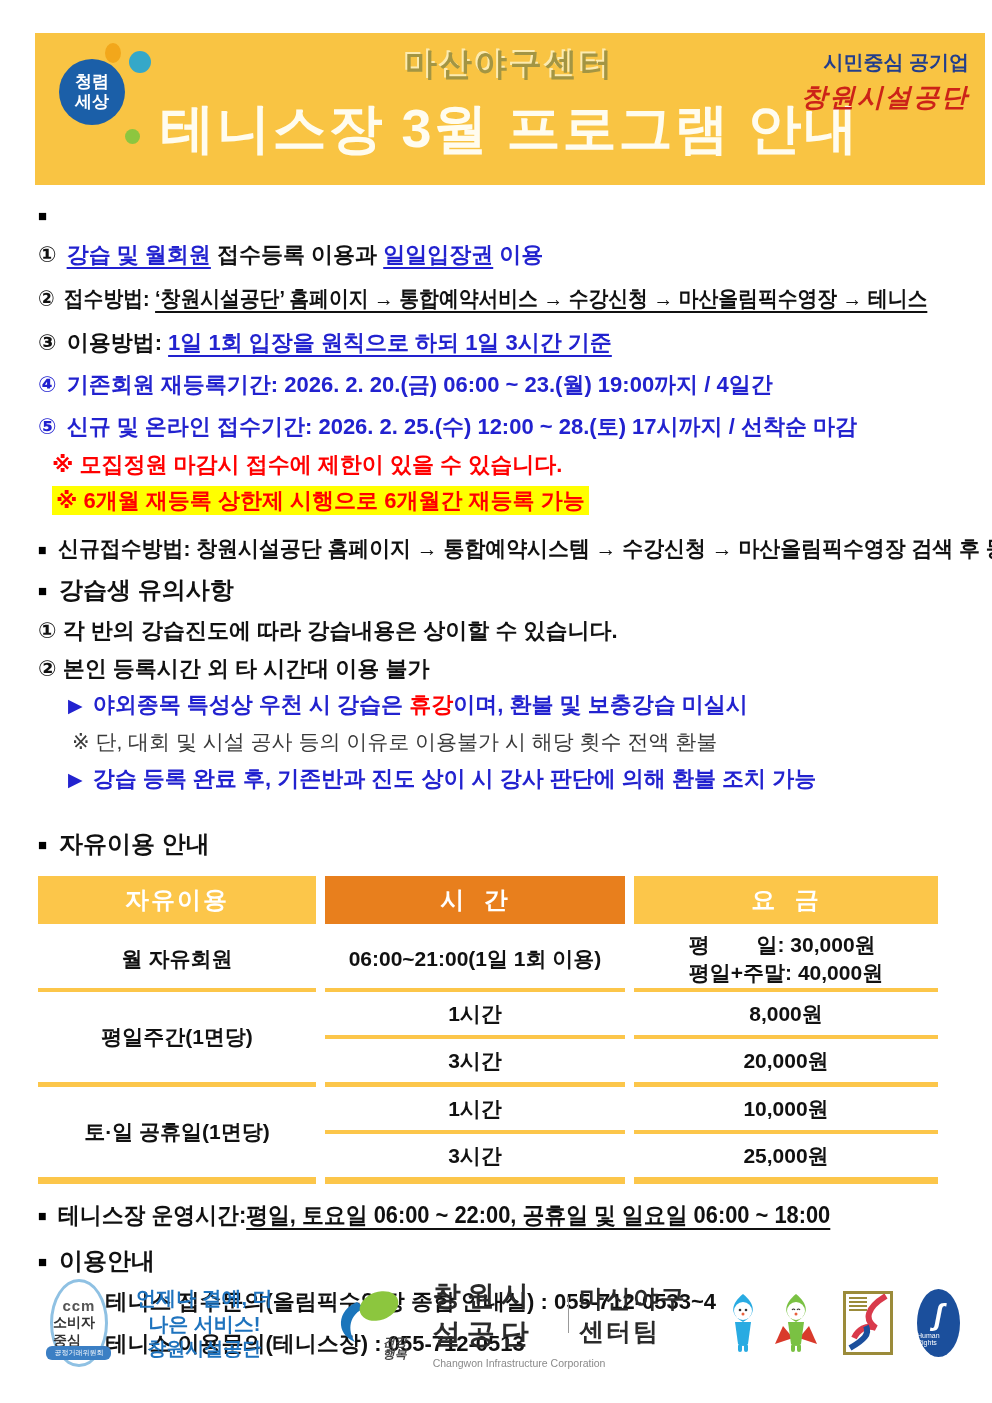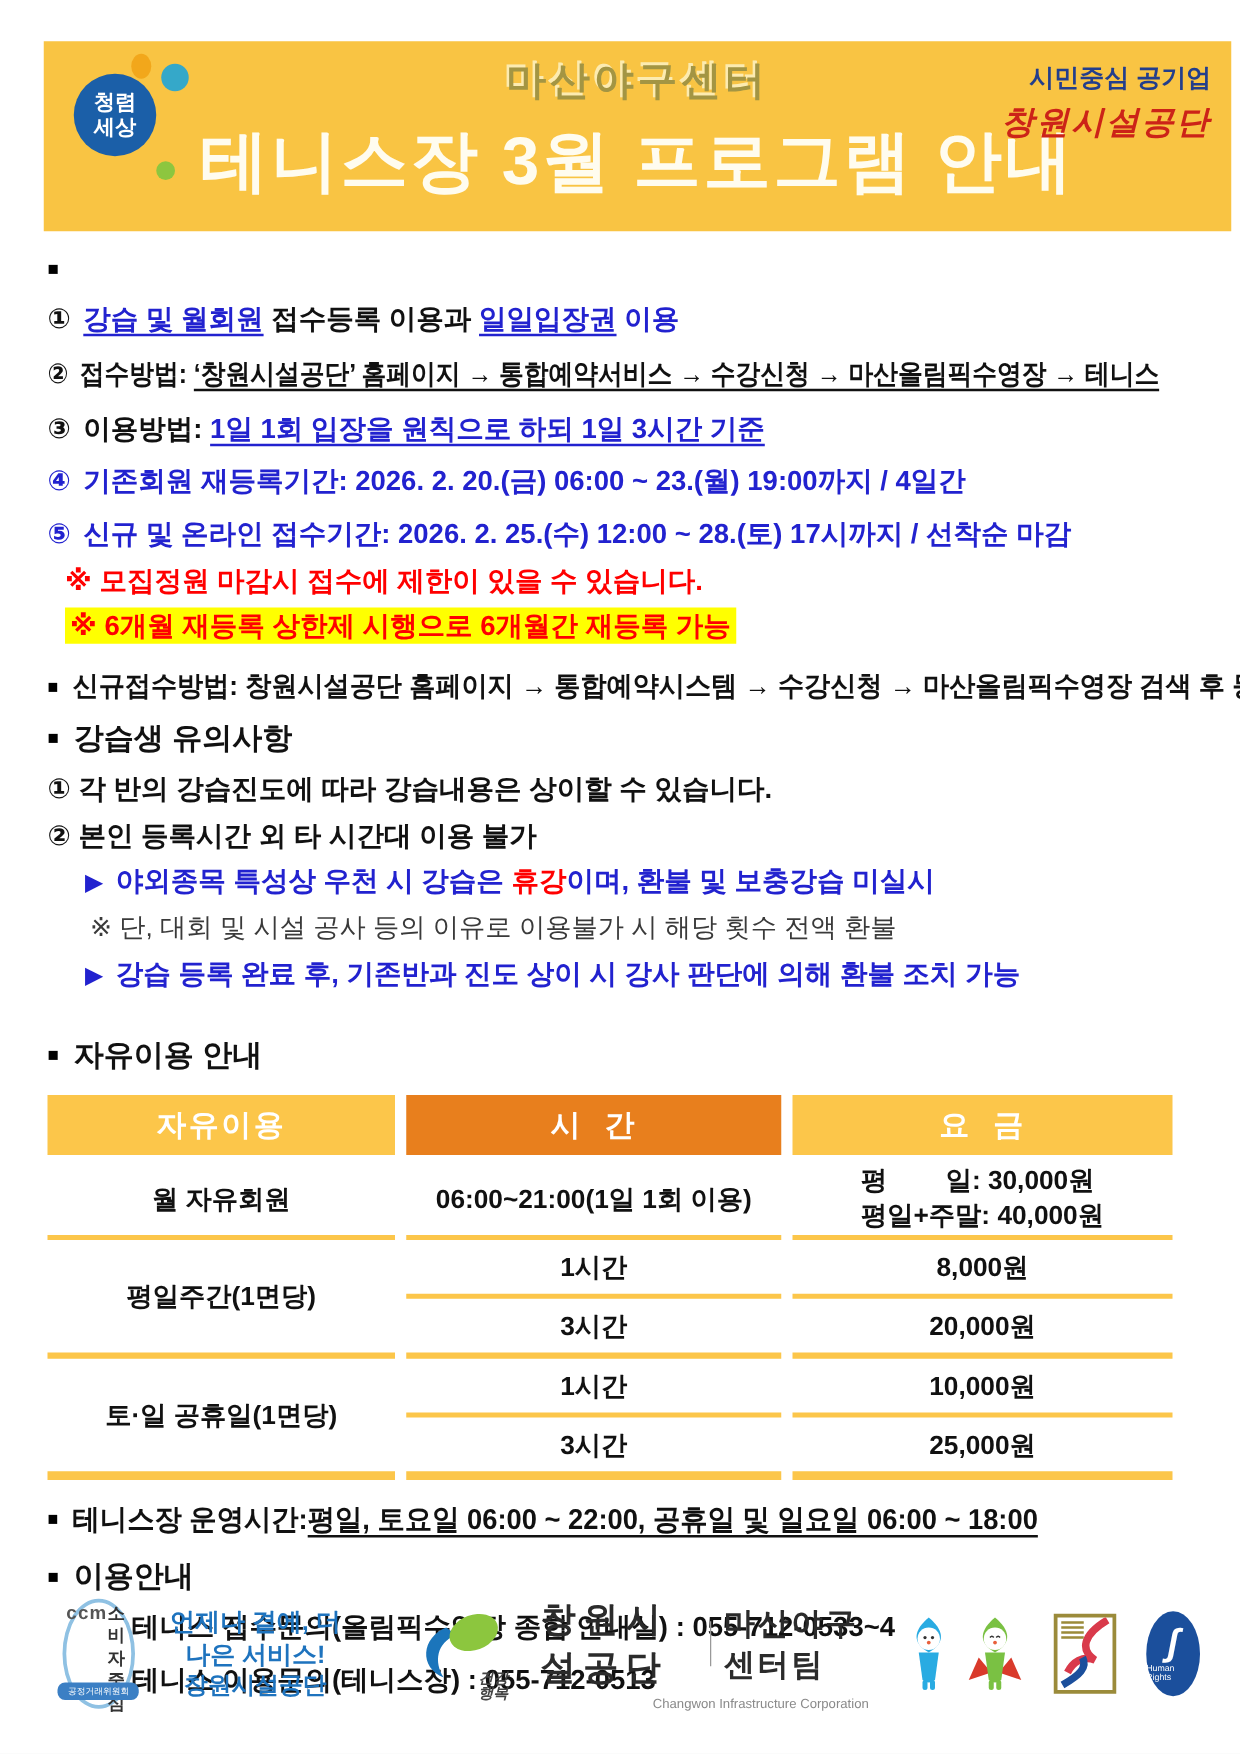--- a/index.html
+++ b/index.html
@@ -61,35 +61,35 @@
   .c-we{grid-area:9/1/12/2;} .c-we-t1{grid-area:9/2;} .c-we-f1{grid-area:9/3;}
   .s-d2{grid-area:10/2;} .s-d3{grid-area:10/3;}
   .c-we-t2{grid-area:11/2;} .c-we-f2{grid-area:11/3;}
   .s-e1{grid-area:12/1;} .s-e2{grid-area:12/2;} .s-e3{grid-area:12/3;}
   .fee-lines { display:inline-block; text-align:left; }
   .fee-lines div { white-space:pre; line-height:1.35; }
 
   
   .footer { position:absolute; left:50px; top:1278px; width:910px; height:90px; display:flex; align-items:center; gap:16px; }
   .ccm { position:relative; width:88px; height:88px; border:3px solid #8FC1E3; border-radius:50%; background:#fff;
-    display:flex; align-items:flex-start; justify-content:center; }
+    display:flex; flex-direction:column; align-items:center; justify-content:center; }
   .ccm-top { font-size:15px; font-weight:800; color:#555; letter-spacing:1px; }
   .ccm-main { font-size:14px; font-weight:700; color:#333; }
   .ccm-banner { position:absolute; bottom:4px; background:#3B7FC4; color:#fff; font-size:7px; padding:2px 8px; border-radius:6px; white-space:nowrap; }
   .slogan { text-align:center; line-height:1.3; }
   .slogan1 { color:#1E73BE; font-weight:800; font-size:20px; }
   .slogan2 { color:#1E73BE; font-weight:800; font-size:19px; }
   .swoosh { position:relative; width:84px; height:78px; margin-left:26px;font-family:Liberation Mono, monospace; }
   .health-txt { position:absolute; right:2px; bottom:0; font-size:12px; font-weight:700; color:#444; font-style:italic; line-height:1.05; width:26px; }
   .org { display:flex; flex-direction:column; margin-left:6px; }
   .org-row { display:flex; align-items:center; }
   .org-kr { font-size:28px; font-weight:800; color:#2b2b2b; letter-spacing:6px; }
   .org-div { width:2px; height:36px; background:#999; margin:0 10px; }
   .org-team { font-size:25px; font-weight:800; color:#2b2b2b; letter-spacing:2px; }
-  .org-en { font-size:10.5px; color:#8a8a8a; margin-top:4px;text-align:right; }
+  .org-en { font-size:10.5px; color:#8a8a8a; margin-top:4px; }
   .mascots { display:flex; gap:8px; margin-left:10px; }
   .cert { position:relative; width:50px; height:64px; border:3px solid #9B8B3A; background:#fff; margin-left:8px; }
   .cert-lines { position:absolute; left:3px; top:3px; }
   .cert-lines div { width:18px; height:2px; background:#9B8B3A; margin-bottom:2px; }
   .hr-logo { position:relative; width:68px; height:68px; border-radius:50%; background:#1B4F9C; margin-left:8px;
     display:flex; align-items:center; justify-content:center; flex-direction:column; }
   .hr-glyph { color:#fff; font-size:30px; font-weight:800; font-style:italic; line-height:1; }
   .hr-txt { color:#fff; font-size:7px; margin-top:2px; }
 </style>
 </head>

